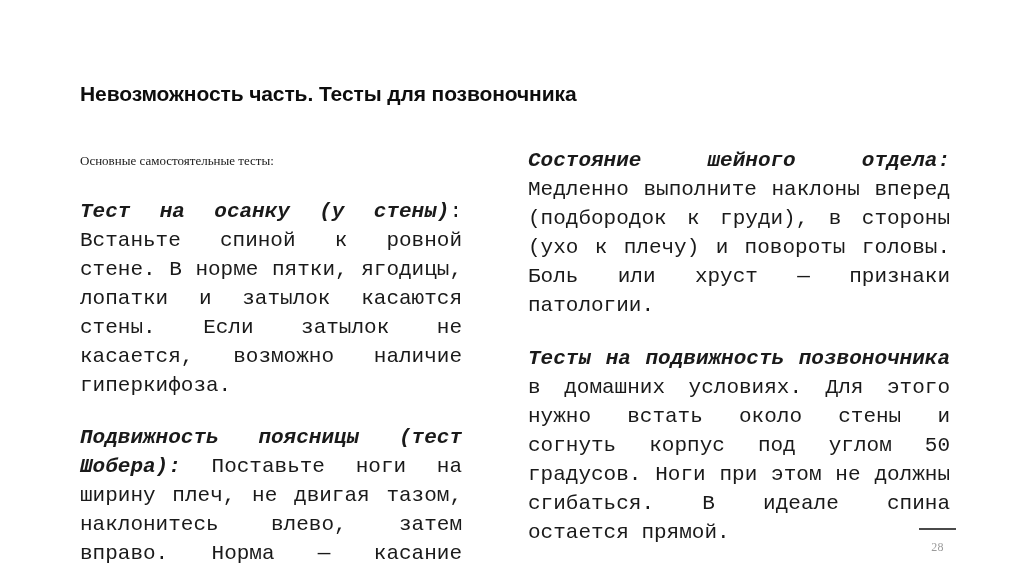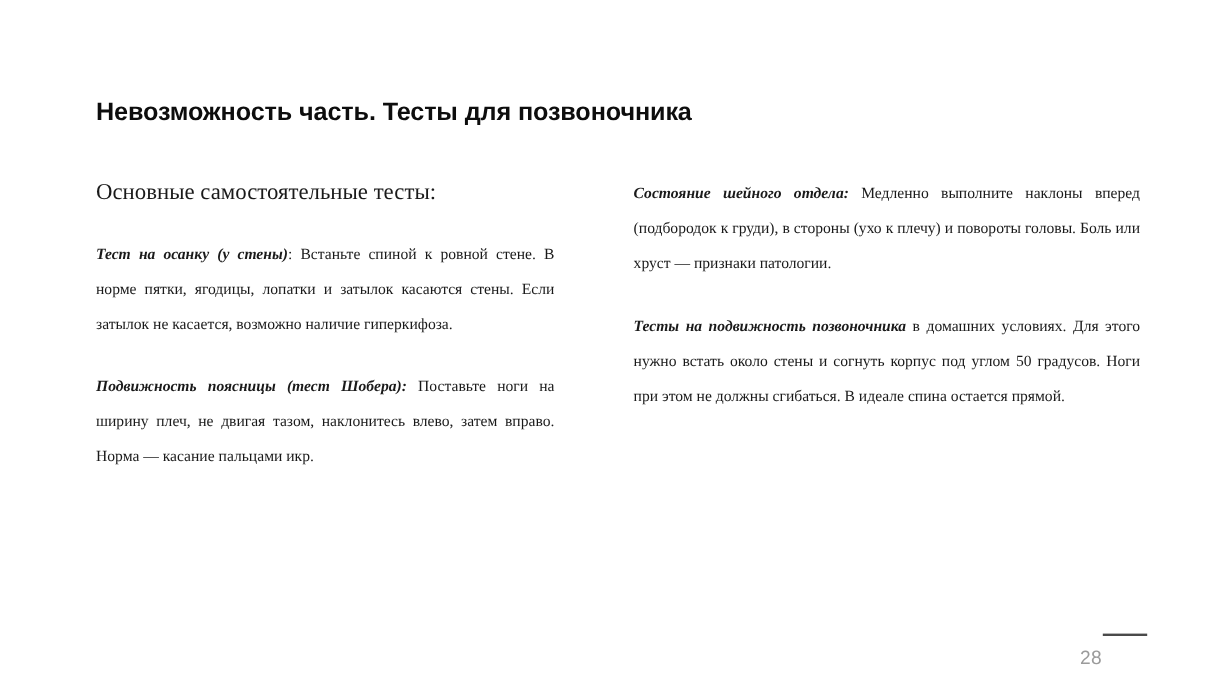--- a/index.html
+++ b/index.html
@@ -49,33 +49,34 @@
   .col-left {
     left: 80px;
     width: 382px;
   }
   .col-right {
     left: 528px;
     width: 422px;
   }
 
   .lead {
-    font-size: 19px;
+    font-size: 13px;
     line-height: 29px;
     text-align: left;
     margin: 0 0 22px 0;
   }
 
   .para {
-    font-size: 13px;
+    font-size: 21px;
     line-height: 29px;
     text-align: justify;
     text-justify: inter-word;
     margin: 0 0 23px 0;
     hyphens: none;
+    font-family: Liberation Mono, monospace;
   }
   .para:last-child {
     margin-bottom: 16px;
   }
 
   .para .term {
     font-weight: bold;
     font-style: italic;
   }
 
@@ -90,23 +91,23 @@
     width: 37px;
     height: 0;
     border-top: 2px solid #4a4a4a;
   }
 
   .page-number {
     position: absolute;
     left: 900px;
     top: 540px;
     width: 75px;
-    text-align: left;
-    font-family: Liberation Sans, sans-serif;
-    font-size: 16px;
+    text-align: center;
+    font-family: Liberation Serif, serif;
+    font-size: 12px;
     color: #9b9b9b;
     letter-spacing: 0.3px;
   }
 </style>
 </head>
 <body>
 
 <div class="slide">
 
   <h1 class="slide-title">Невозможность часть. Тесты для позвоночника</h1>

